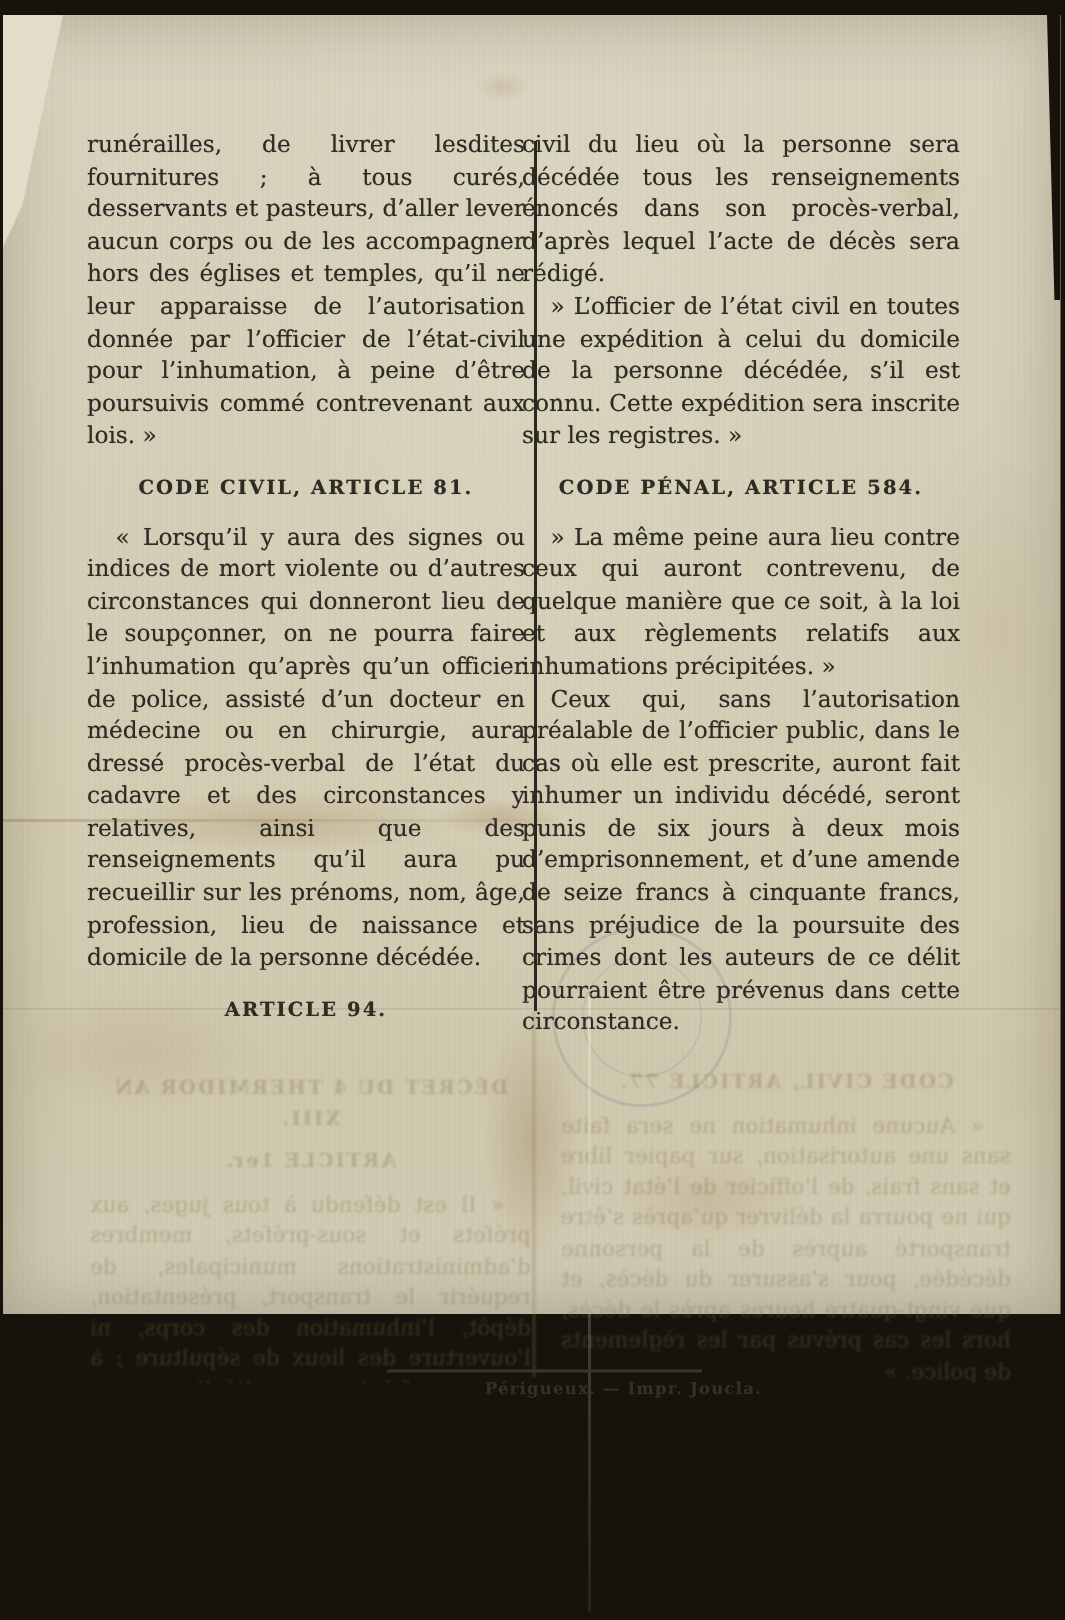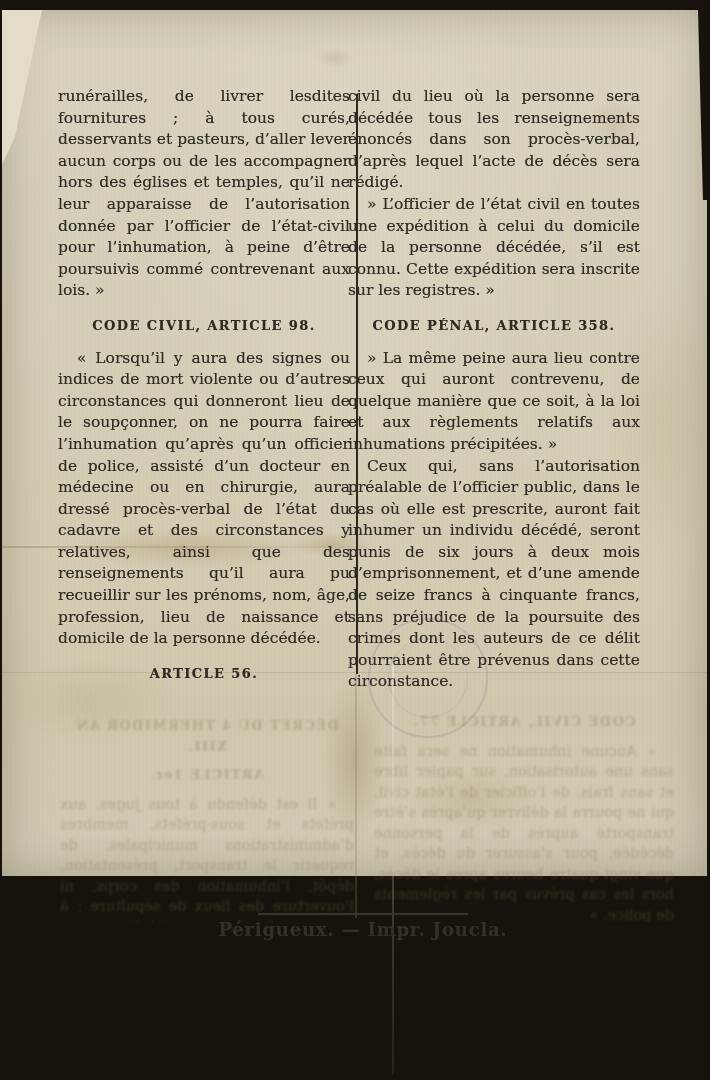--- a/index.html
+++ b/index.html
@@ -76,48 +76,48 @@
   
   .crease-h1{position:absolute;left:0;top:536px;width:368px;height:2px;
     background:linear-gradient(90deg, rgba(120,90,50,.28), rgba(120,90,50,.04));filter:blur(.4px);}
   .crease-h2{position:absolute;left:0;top:662px;width:100%;height:1px;background:rgba(90,70,40,.14);}
   .fold-v{position:absolute;left:390px;top:652px;width:2px;height:413px;
     background:linear-gradient(180deg, rgba(255,255,240,.32), rgba(120,95,55,.20));filter:blur(.5px);}
 
   
   .imprint-rule{position:absolute;left:256px;top:903px;width:210px;height:2px;background:#3a342a;}
   .imprint{
-    position:absolute;left:216px;top:909px;width:290px;text-align:center;
-    color:#32302a;font-size:18px;font-weight:bold;letter-spacing:.8px;
+    position:absolute;left:216px;top:909px;width:290px;text-align:right;
+    color:#32302a;font-size:11px;font-weight:bold;letter-spacing:.8px;
     text-shadow:0 0 .5px rgba(50,48,42,.5);
   }
 </style>
 </head>
 <body>
 
 <div class="photo">
   <div class="paper">
 
     <div class="corner-fold"></div>
     <div class="edge-wedge"></div>
 
     <div class="col col-left">
       <p class="para">runérailles, de livrer lesdites fournitures ; à tous curés, desservants et pasteurs, d’aller lever aucun corps ou de les accompagner hors des églises et temples, qu’il ne leur apparaisse de l’autorisation donnée par l’officier de l’état-civil pour l’inhumation, à peine d’être poursuivis commé contrevenant aux lois. »</p>
-      <p class="heading">CODE CIVIL, ARTICLE 98.</p>
+      <p class="heading">CODE CIVIL, ARTICLE 81.</p>
       <p class="para indent">« Lorsqu’il y aura des signes ou indices de mort violente ou d’autres circonstances qui donneront lieu de le soupçonner, on ne pourra faire l’inhumation qu’après qu’un officier de police, assisté d’un docteur en médecine ou en chirurgie, aura dressé procès-verbal de l’état du cadavre et des circonstances y relatives, ainsi que des renseignements qu’il aura pu recueillir sur les prénoms, nom, âge, profession, lieu de naissance et domicile de la personne décédée.</p>
-      <p class="heading">ARTICLE 56.</p>
+      <p class="heading">ARTICLE 94.</p>
     </div>
 
     <div class="divider"></div>
     <div class="divider-ghost"></div>
 
     <div class="col col-right">
       <p class="para">civil du lieu où la personne sera décédée tous les renseignements énoncés dans son procès-verbal, d’après lequel l’acte de décès sera rédigé.</p>
       <p class="para indent">» L’officier de l’état civil en toutes une expédition à celui du domicile de la personne décédée, s’il est connu. Cette expédition sera inscrite sur les registres. »</p>
-      <p class="heading">CODE PÉNAL, ARTICLE 358.</p>
+      <p class="heading">CODE PÉNAL, ARTICLE 584.</p>
       <p class="para indent">» La même peine aura lieu contre ceux qui auront contrevenu, de quelque manière que ce soit, à la loi et aux règlements relatifs aux inhumations précipitées. »</p>
       <p class="para indent">Ceux qui, sans l’autorisation préalable de l’officier public, dans le cas où elle est prescrite, auront fait inhumer un individu décédé, seront punis de six jours à deux mois d’emprisonnement, et d’une amende de seize francs à cinquante francs, sans préjudice de la poursuite des crimes dont les auteurs de ce délit pourraient être prévenus dans cette circonstance.</p>
     </div>
 
     <div class="stamp">
       <div class="stamp-inner"></div>
     </div>
 
     <div class="ghost ghost-left">
       <p class="heading">DÉCRET DU 4 THERMIDOR AN XIII.</p>

